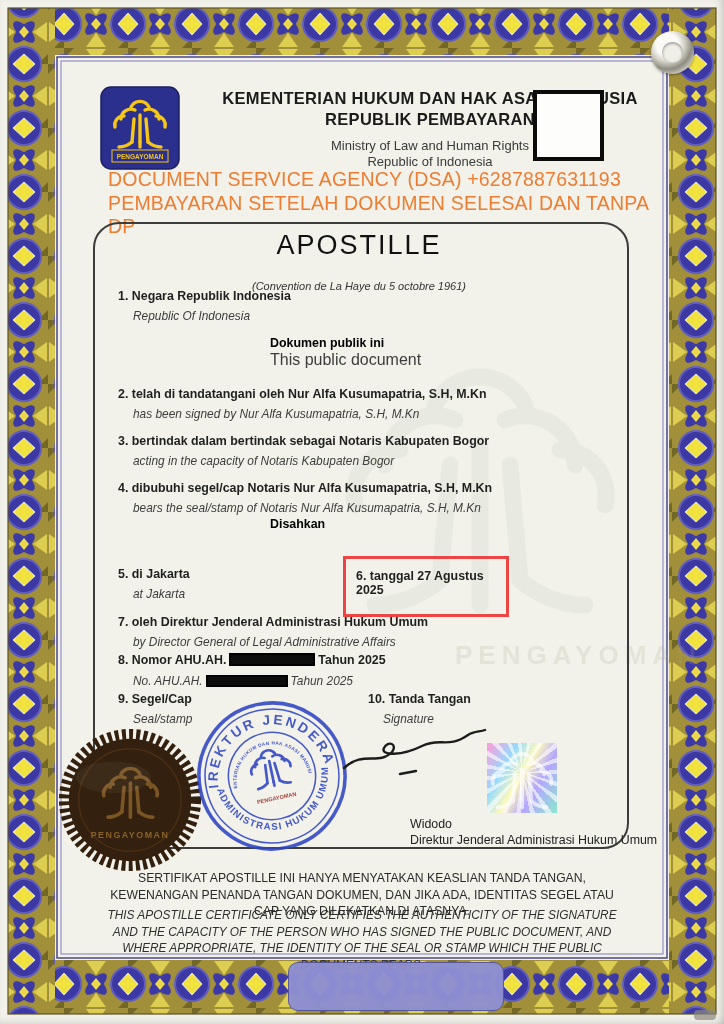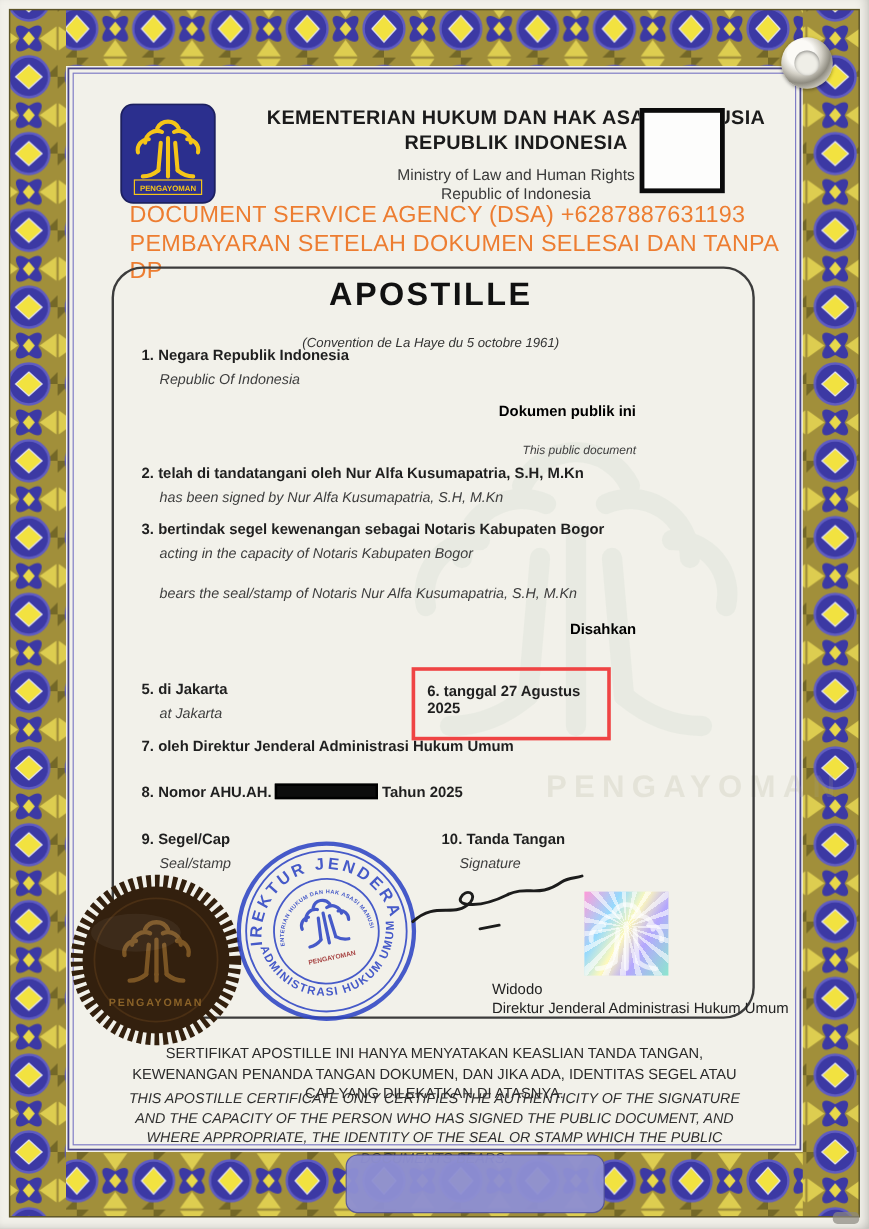--- a/index.html
+++ b/index.html
@@ -9,28 +9,28 @@
   .abs{position:absolute;}
   
   .ministry{left:190px;top:88px;width:480px;text-align:center;color:#1b1b1b;}
   .ministry .l1,.ministry .l2{font-size:16.5px;font-weight:600;letter-spacing:.3px;line-height:21px;}
   .ministry .l3,.ministry .l4{font-size:13px;color:#3a3a3a;line-height:16px;}
   .ministry .l3{margin-top:8px;}
   .qr-redact{left:533px;top:90px;width:63px;height:63px;background:#fdfdfc;border:4px solid #0b0b0b;}
   .promo{left:108px;top:168px;width:560px;font-weight:400;font-size:19.5px;line-height:23.5px;letter-spacing:.2px;}
   
   .cert-box{left:93px;top:222px;width:532px;height:623px;border:2px solid #3c3c3c;border-radius:26px;}
-  .title{left:93px;top:230px;width:532px;text-align:center;font-size:27px;font-weight:700;letter-spacing:2px;color:#111;}
+  .title{left:93px;top:230px;width:532px;text-align:center;font-size:27px;font-weight:400;letter-spacing:2px;color:#111;}
   .subtitle{left:93px;top:264px;width:532px;text-align:center;font-size:11px;font-style:italic;color:#333;margin-top:16px;}
   .item{color:#1f1f1f;}
   .item .main{font-size:12.4px;font-weight:700;}
   .item .sub{font-size:11.9px;font-style:italic;color:#3d3d3d;margin-top:6px;margin-left:15px;font-weight:400;}
-  .centered-pair{width:260px;text-align:right;}
+  .centered-pair{width:260px;text-align:left;}
   .centered-pair .main{font-size:12.4px;font-weight:700;}
-  .centered-pair .sub{font-size:10px;font-style:italic;color:#3d3d3d;margin-top:20px;}
+  .centered-pair .sub{font-size:16px;color:#3d3d3d;margin-top:1px;}
   .date-box{left:343px;top:556px;width:160px;height:55px;border:3px solid #ef4444;}
   .redact-bar{display:inline-block;vertical-align:middle;background:#0d0d0d;border:2px solid #000;height:9px;width:82px;margin:0 3px 2px 3px;}
   .redact-bar.small{height:8px;width:78px;}
   .signer{left:410px;top:816px;font-size:12.4px;color:#222;line-height:16px;}
   
   .holo{left:487px;top:743px;width:70px;height:70px;
     background:linear-gradient(120deg, rgba(255,150,215,.95), rgba(140,215,255,.9) 28%, rgba(255,250,185,.95) 48%, rgba(175,160,255,.92) 68%, rgba(135,230,205,.95));}
   .holo::after{content:"";position:absolute;inset:0;
     background:repeating-conic-gradient(from 10deg at 50% 42%, rgba(255,255,255,.6) 0 7deg, rgba(255,255,255,0) 7deg 19deg);}
   
@@ -126,21 +126,21 @@
     <rect x="1" y="1" width="78" height="82" rx="10" fill="#2b2f8e" stroke="#1d2060" stroke-width="1.5"></rect>
     <g color="#f5c518">
         <use href="#tree-sym" transform="translate(10,6) scale(1.0)"></use>
       </g>
     <rect x="12" y="64" width="56" height="12" fill="none" stroke="#f5c518" stroke-width="1"></rect>
     <text x="40" y="73" text-anchor="middle" font-size="6.5" font-weight="bold" fill="#f5c518">PENGAYOMAN</text>
   </svg>
 
   <div class="abs ministry">
     <div class="l1">KEMENTERIAN HUKUM DAN HAK ASASI MANUSIA</div>
-    <div class="l2">REPUBLIK INDONESIA</div>
+    <div class="l2">REPUBLIK PEMBAYARAN</div>
     <div class="l3">Ministry of Law and Human Rights</div>
     <div class="l4">Republic of Indonesia</div>
   </div>
 
   <div class="abs qr-redact"></div>
 
   <div class="abs promo" style="color:#ed7d31">
     <div>DOCUMENT SERVICE AGENCY (DSA) +6287887631193</div>
     <div>PEMBAYARAN SETELAH DOKUMEN SELESAI DAN TANPA DP</div>
   </div>
@@ -157,50 +157,55 @@
   <div class="abs centered-pair" style="left:270px;top:336px">
     <div class="main">Dokumen publik ini</div>
     <div class="sub">This public document</div>
   </div>
 
   <div class="abs item" style="left:118px;top:387px">
     <div class="main"><span>2.</span> <span>telah di tandatangani oleh Nur Alfa Kusumapatria, S.H, M.Kn</span></div>
     <div class="sub">has been signed by Nur Alfa Kusumapatria, S.H, M.Kn</div>
   </div>
   <div class="abs item" style="left:118px;top:434px">
-    <div class="main"><span>3.</span> <span>bertindak segel kewenangan sebagai Notaris Kabupaten Bogor</span></div>
+    <div class="main"><span>3.</span> <span>bertindak dalam bertindak sebagai Notaris Kabupaten Bogor</span></div>
     <div class="sub">acting in the capacity of Notaris Kabupaten Bogor</div>
   </div>
   <div class="abs item" style="left:118px;top:481px">
+    <div class="main"><span>4.</span> <span>dibubuhi segel/cap Notaris Nur Alfa Kusumapatria, S.H, M.Kn</span></div>
     <div class="sub">bears the seal/stamp of Notaris Nur Alfa Kusumapatria, S.H, M.Kn</div>
   </div>
 
   <div class="abs centered-pair" style="left:270px;top:517px">
     <div class="main">Disahkan</div>
   </div>
 
   <div class="abs item" style="left:118px;top:567px">
     <div class="main"><span>5.</span> <span>di Jakarta</span></div>
     <div class="sub">at Jakarta</div>
   </div>
 
   <div class="abs date-box">
     <div class="item" style="position:absolute;left:10px;top:10px">
       <div class="main"><span>6.</span> <span>tanggal 27 Agustus 2025</span></div>
     </div>
   </div>
 
   <div class="abs item" style="left:118px;top:615px">
     <div class="main"><span>7.</span> <span>oleh Direktur Jenderal Administrasi Hukum Umum</span></div>
+    <div class="sub">by Director General of Legal Administrative Affairs</div>
   </div>
 
   <div class="abs item" style="left:118px;top:653px">
     <div class="main">
       <span>8.</span>
       <span>Nomor AHU.AH.</span><span class="redact-bar"></span><span>Tahun 2025</span>
+    </div>
+    <div class="sub">
+      <span>No. AHU.AH.</span><span class="redact-bar small"></span><span>Tahun 2025</span>
     </div>
   </div>
 
   <div class="abs item" style="left:118px;top:692px">
     <div class="main"><span>9.</span> <span>Segel/Cap</span></div>
     <div class="sub">Seal/stamp</div>
   </div>
   <div class="abs item" style="left:368px;top:692px">
     <div class="main"><span>10.</span> <span>Tanda Tangan</span></div>
     <div class="sub">Signature</div>

